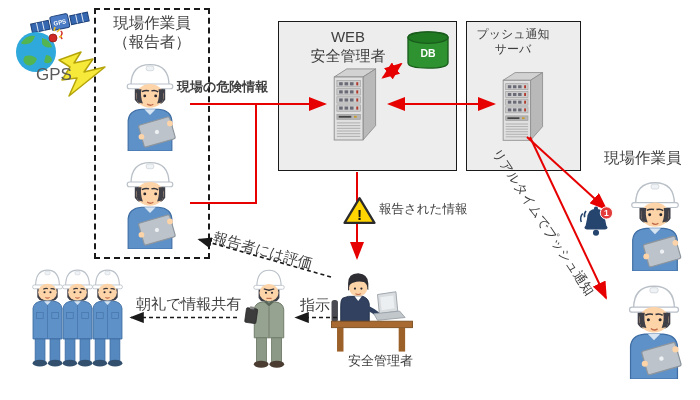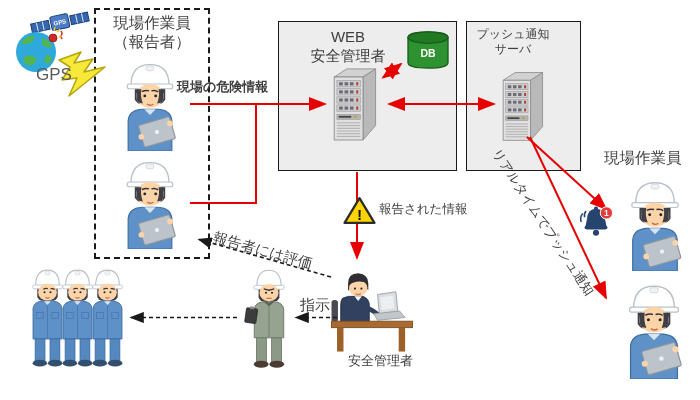--- a/index.html
+++ b/index.html
@@ -278,15 +278,16 @@
     <text x="30" y="16" text-anchor="middle" font-size="9" font-weight="bold" fill="#fff">1</text>
   </svg>
 
   <div class="lbl" style="left:36px;top:64px;font-size:17px;color:#5a5a5a;">GPS</div>
   <div class="lbl" style="left:177px;top:79px;font-size:13px;font-weight:bold;">現場の危険情報</div>
   <div class="lbl" style="left:379px;top:202px;font-size:12.5px;">報告された情報</div>
   <div class="lbl rot" style="left:502px;top:146px;font-size:13px;transform:rotate(56.5deg);">リアルタイムでプッシュ通知</div>
   <div class="lbl" style="left:604px;top:148px;font-size:15.5px;">現場作業員</div>
   <div class="lbl rot" style="left:216px;top:228px;font-size:14.5px;transform:rotate(15.5deg);">報告者には評価</div>
   <div class="lbl" style="left:300px;top:296px;font-size:15px;text-align:center;">指示</div>
+  <div class="lbl" style="left:136px;top:295px;font-size:15px;">朝礼で情報共有</div>
   <div class="lbl" style="left:332px;top:353px;font-size:13px;margin-left:16px;">安全管理者</div>
 
 </div>
 
 </body></html>

